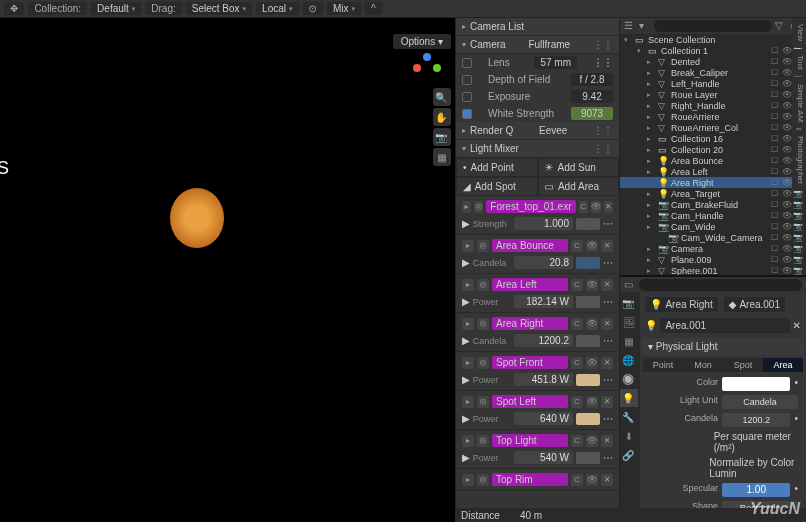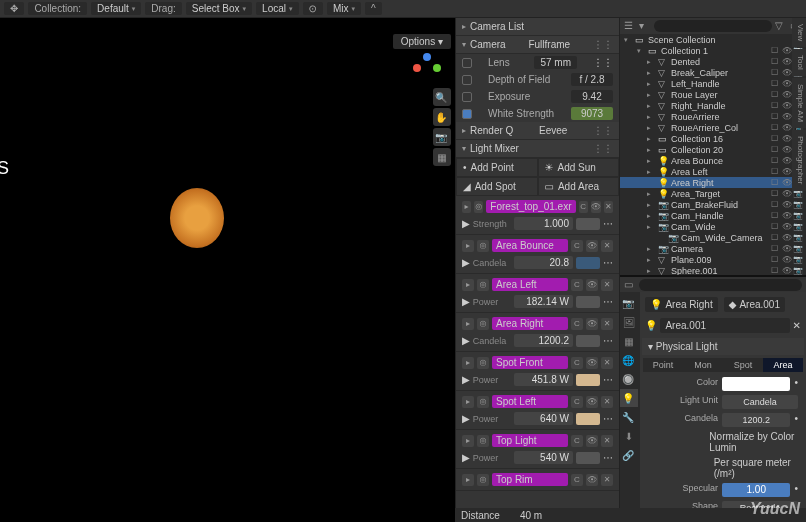--- a/index.html
+++ b/index.html
@@ -622,28 +622,28 @@
           </div>
         <div class="pr">
             <span class="pl">Candela</span>
             <div class="pv">1200.2</div>
             <span>•</span>
           </div>
         <div class="pr">
             <span class="pl"></span>
             <div class="chkr">
               <span class="chk on"></span>
-              <span>Normalize by Color Lumin</span>
+              <span>Per square meter (/m²)</span>
             </div>
           </div>
         <div class="pr">
             <span class="pl"></span>
             <div class="chkr">
               <span class="chk on"></span>
-              <span>Per square meter (/m²)</span>
+              <span>Normalize by Color Lumin</span>
             </div>
           </div>
         <div class="pr">
             <span class="pl">Specular</span>
             <div class="specbar">1.00</div>
             <span>•</span>
           </div>
         <div class="pr">
             <span class="pl">Shape</span>
             <div class="pv">Rectangle</div>

